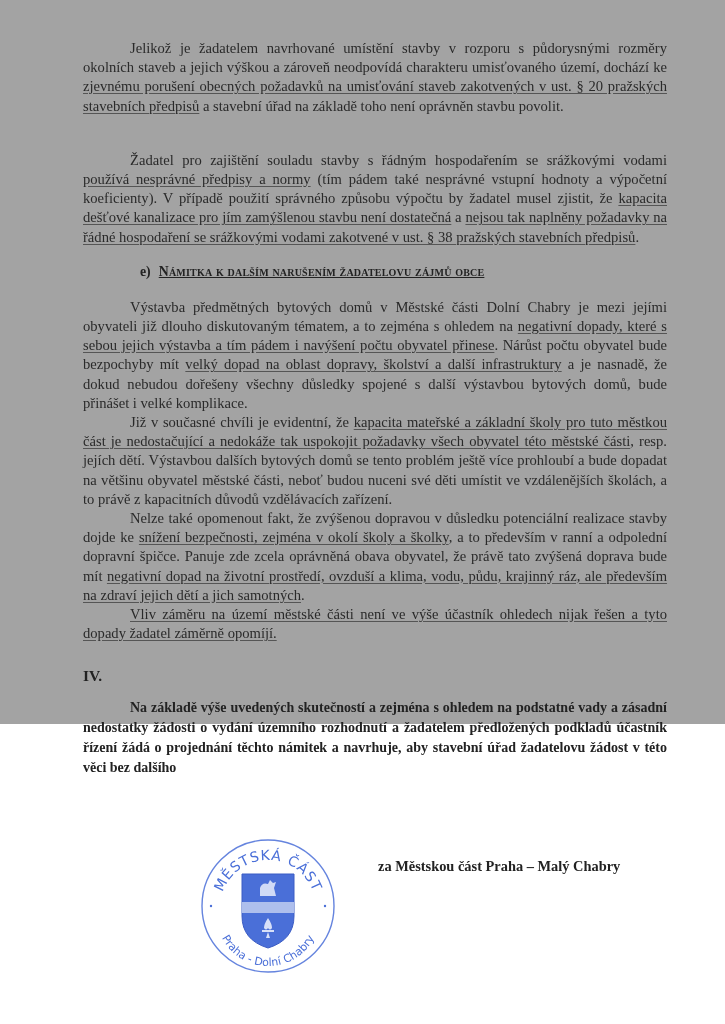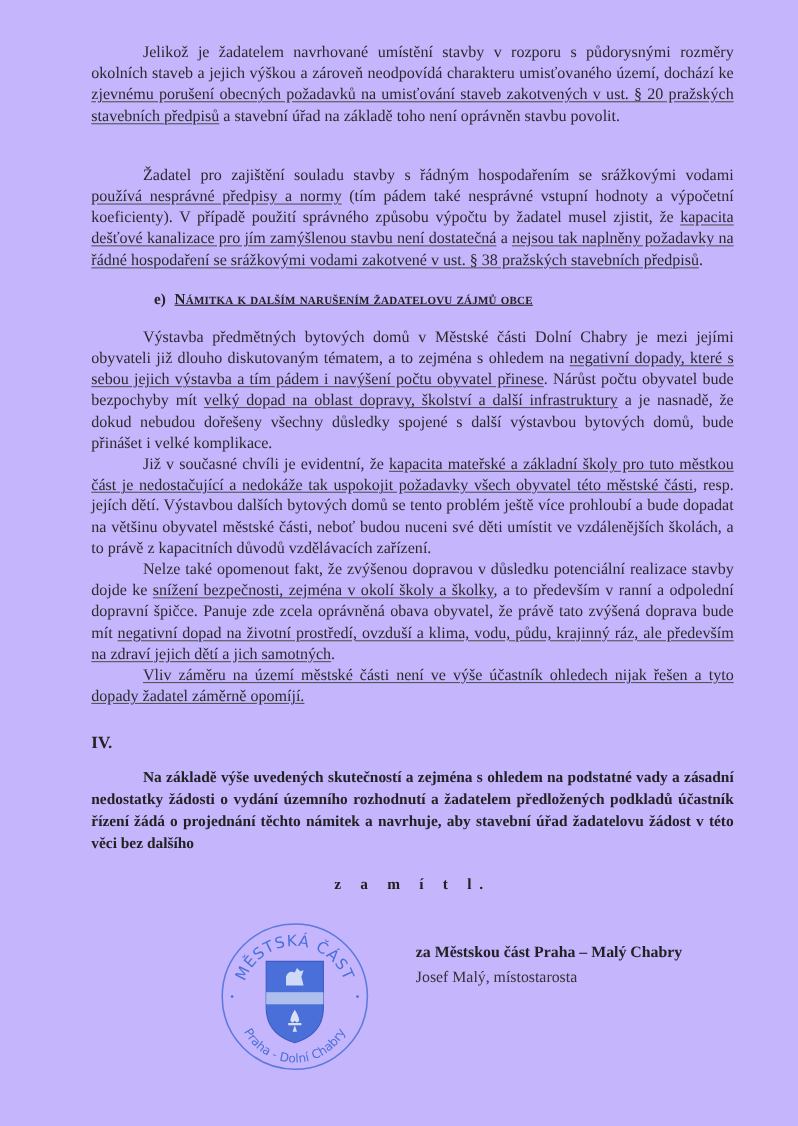--- a/index.html
+++ b/index.html
@@ -1,19 +1,19 @@
 <!DOCTYPE html>
 <html><head>
 <meta charset="utf-8">
 <style>
   html, body { margin: 0; padding: 0; background: #ffffff; }
   body { width: 725px; height: 1024px; overflow: hidden; position: relative; }
   .page {
-    position: absolute; left: 0; top: 0; width: 725px; height: 1024px;
-    background: #c4b5fd;
+    position: absolute; left: 0; top: 0; width: 725px; height: 724px;
+    background: #a3a3a3;
     font-family: "Liberation Serif", "DejaVu Serif", serif;
     color: #2a2a2a;
   }
   .content { position: absolute; left: 83px; top: 39px; width: 584px; }
   p.para {
     margin: 0; font-size: 14.6px; line-height: 19.2px;
     text-align: justify; text-align-last: left;
   }
   p.indent { text-indent: 47px; }
   .u { text-decoration: underline; text-decoration-color: #555; text-underline-offset: 2px; }
@@ -56,21 +56,20 @@
 
     <p class="para indent"><span class="u">Vliv záměru na území městské části není ve výše účastník ohledech nijak řešen a tyto dopady žadatel záměrně opomíjí.</span></p>
 
     <div style="height:24px"></div>
     <p class="roman">IV.</p>
     <div style="height:13px"></div>
 
     <p class="para indent bold">Na základě výše uvedených skutečností a zejména s ohledem na podstatné vady a zásadní nedostatky žádosti o vydání územního rozhodnutí a žadatelem předložených podkladů účastník řízení žádá o projednání těchto námitek a navrhuje, aby stavební úřad žadatelovu žádost v této věci bez dalšího</p>
 
     <div style="height:19px"></div>
-    <p class="verdict">z a m í t l.</p>
   </div>
 
   <svg class="stamp" viewBox="0 0 140 140">
     <defs>
       <path id="arcTop" d="M 22 72 A 48 48 0 0 1 118 72"></path>
       <path id="arcBottom" d="M 18 78 A 52 52 0 0 0 122 78"></path>
     </defs>
     <g>
       <circle cx="70" cy="70" r="66" fill="none" stroke="#4a6fd8" stroke-width="1.4" opacity="0.85"></circle>
     </g>
@@ -85,15 +84,14 @@
     <g>
       <path d="M 44 38 L 96 38 L 96 80 Q 96 104 70 112 Q 44 104 44 80 Z" fill="#4a6fd8" stroke="#3b5cc4" stroke-width="1"></path>
       <rect x="44" y="66" width="52" height="11" fill="#b9c8f0" opacity="0.9"></rect>
       <path d="M 62 60 L 62 52 Q 64 46 70 48 L 72 44 L 75 47 L 78 46 L 76 52 L 78 60 Z" fill="#dfe6fa" opacity="0.9"></path>
       <path d="M 70 82 Q 66 88 66 92 Q 68 95 70 92 Q 72 95 74 92 Q 74 88 70 82 Z M 64 94 L 76 94 L 76 96 L 64 96 Z M 70 96 L 68 102 L 72 102 Z" fill="#dfe6fa" opacity="0.95"></path>
     </g>
   </svg>
 
   <div class="sig">
     <p class="sig-org">za Městskou část Praha – Malý Chabry</p>
-    <p class="sig-name">Josef Malý, místostarosta</p>
   </div>
 </div>
 
 </body></html>

